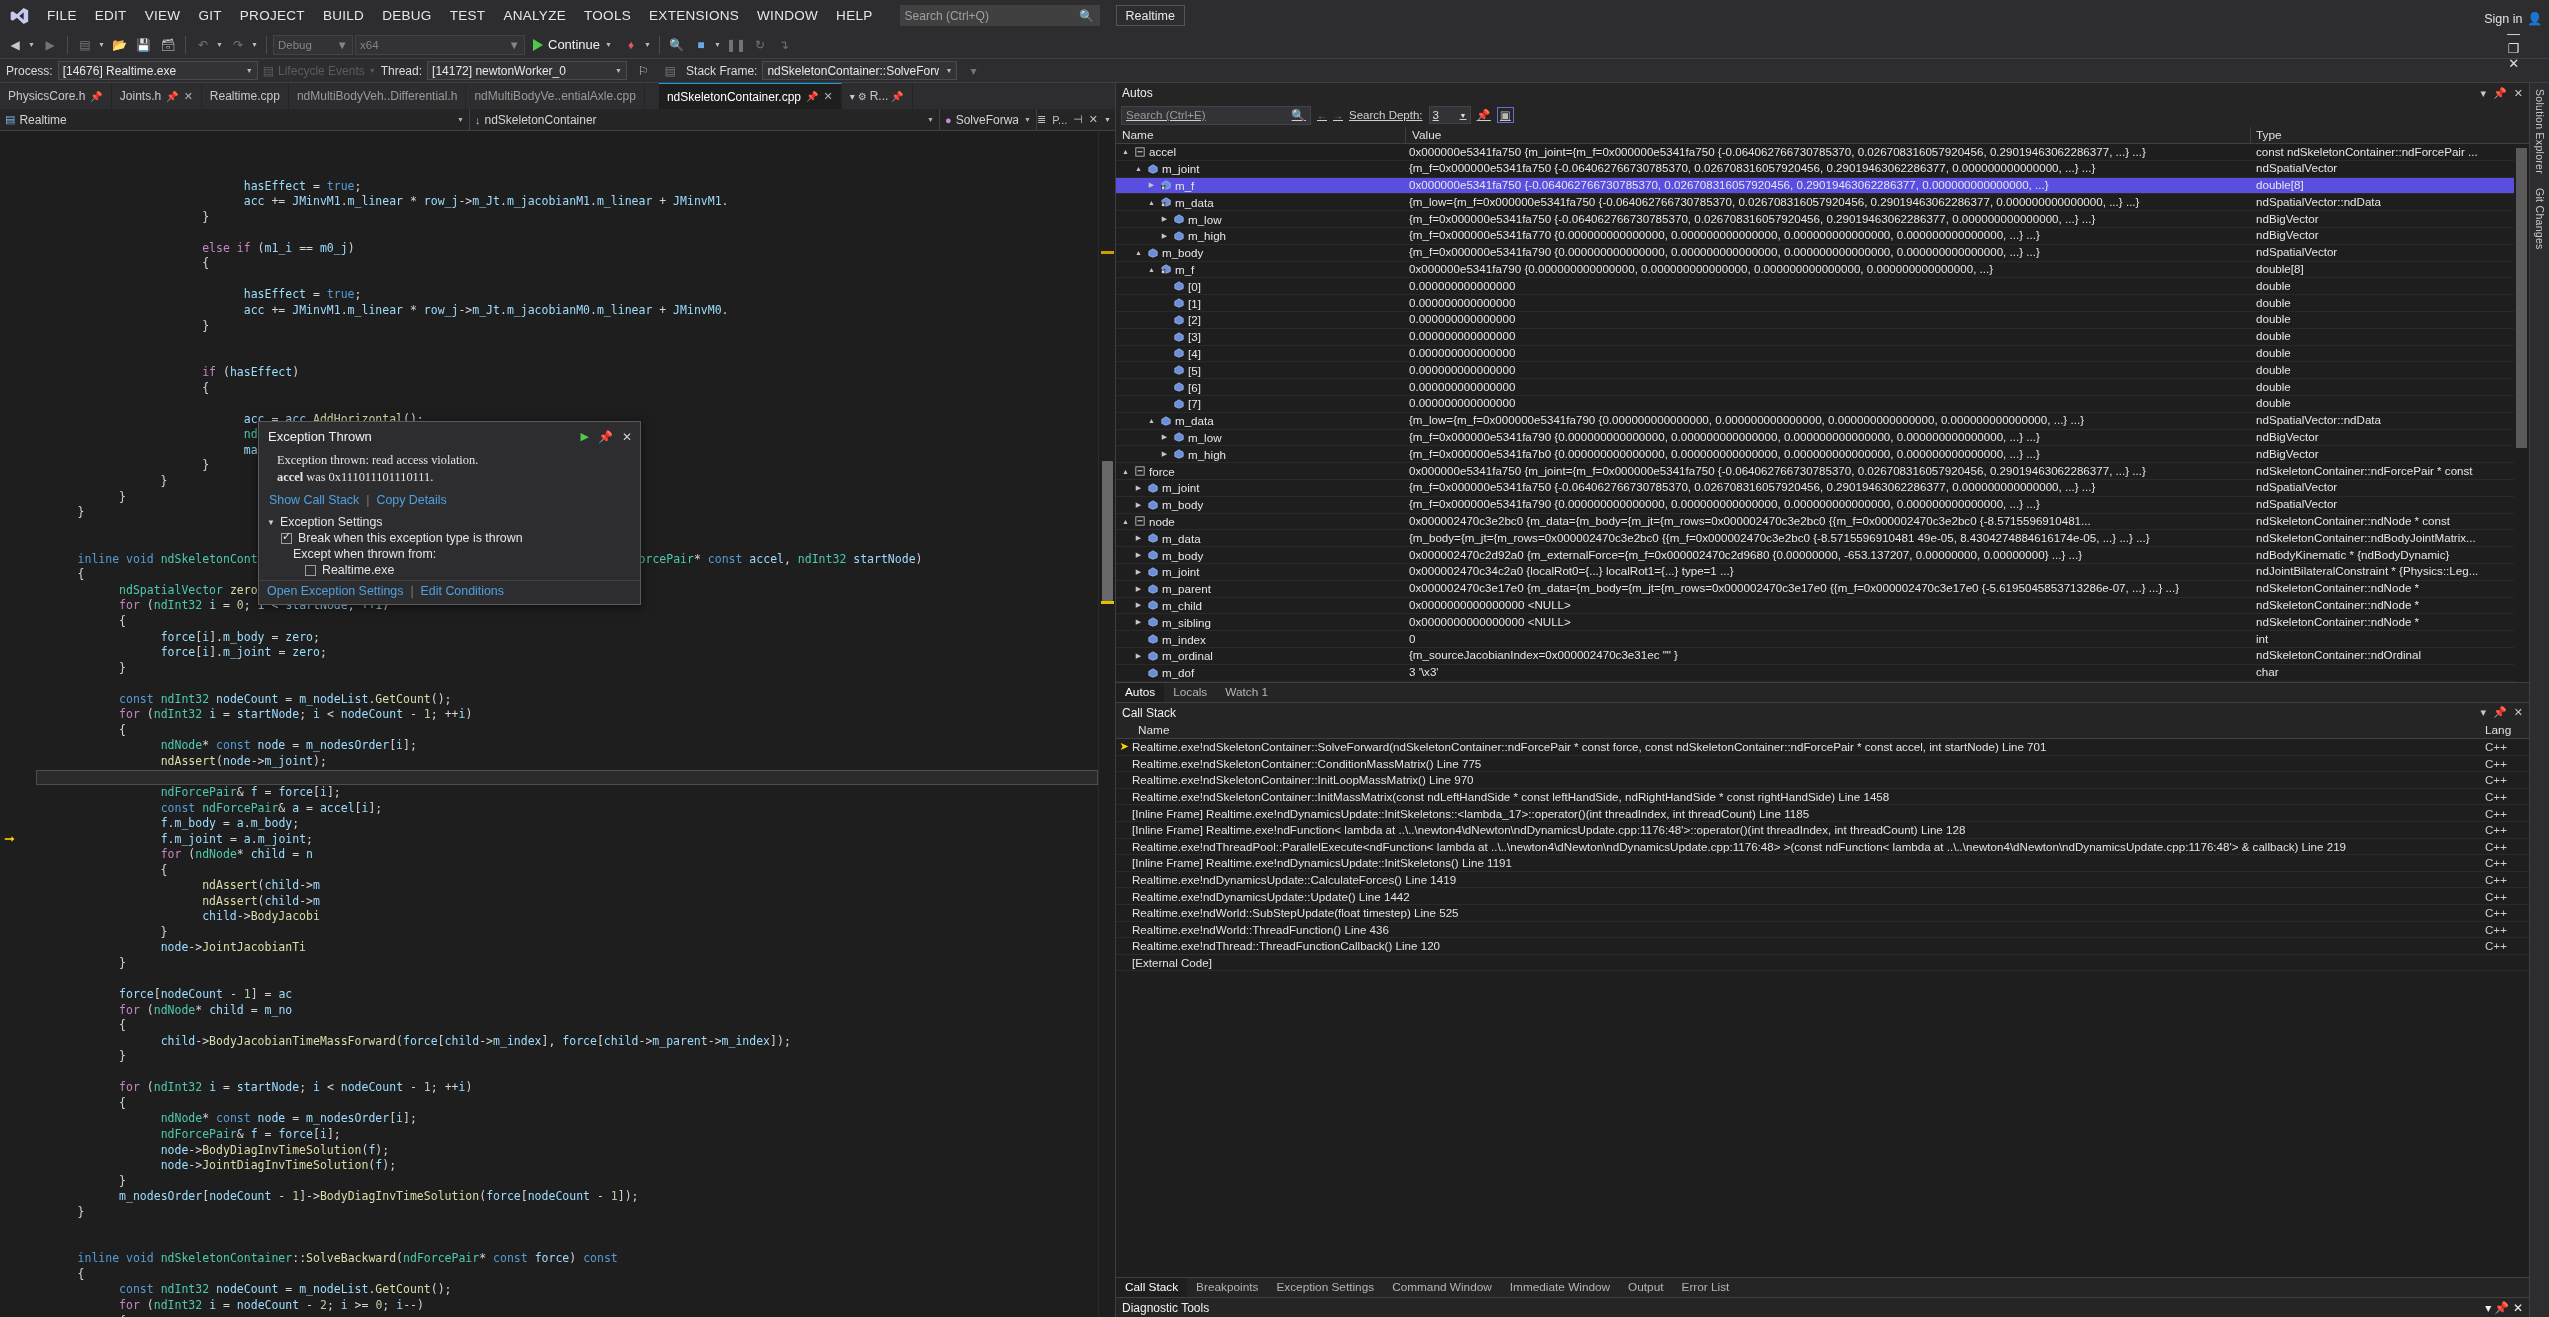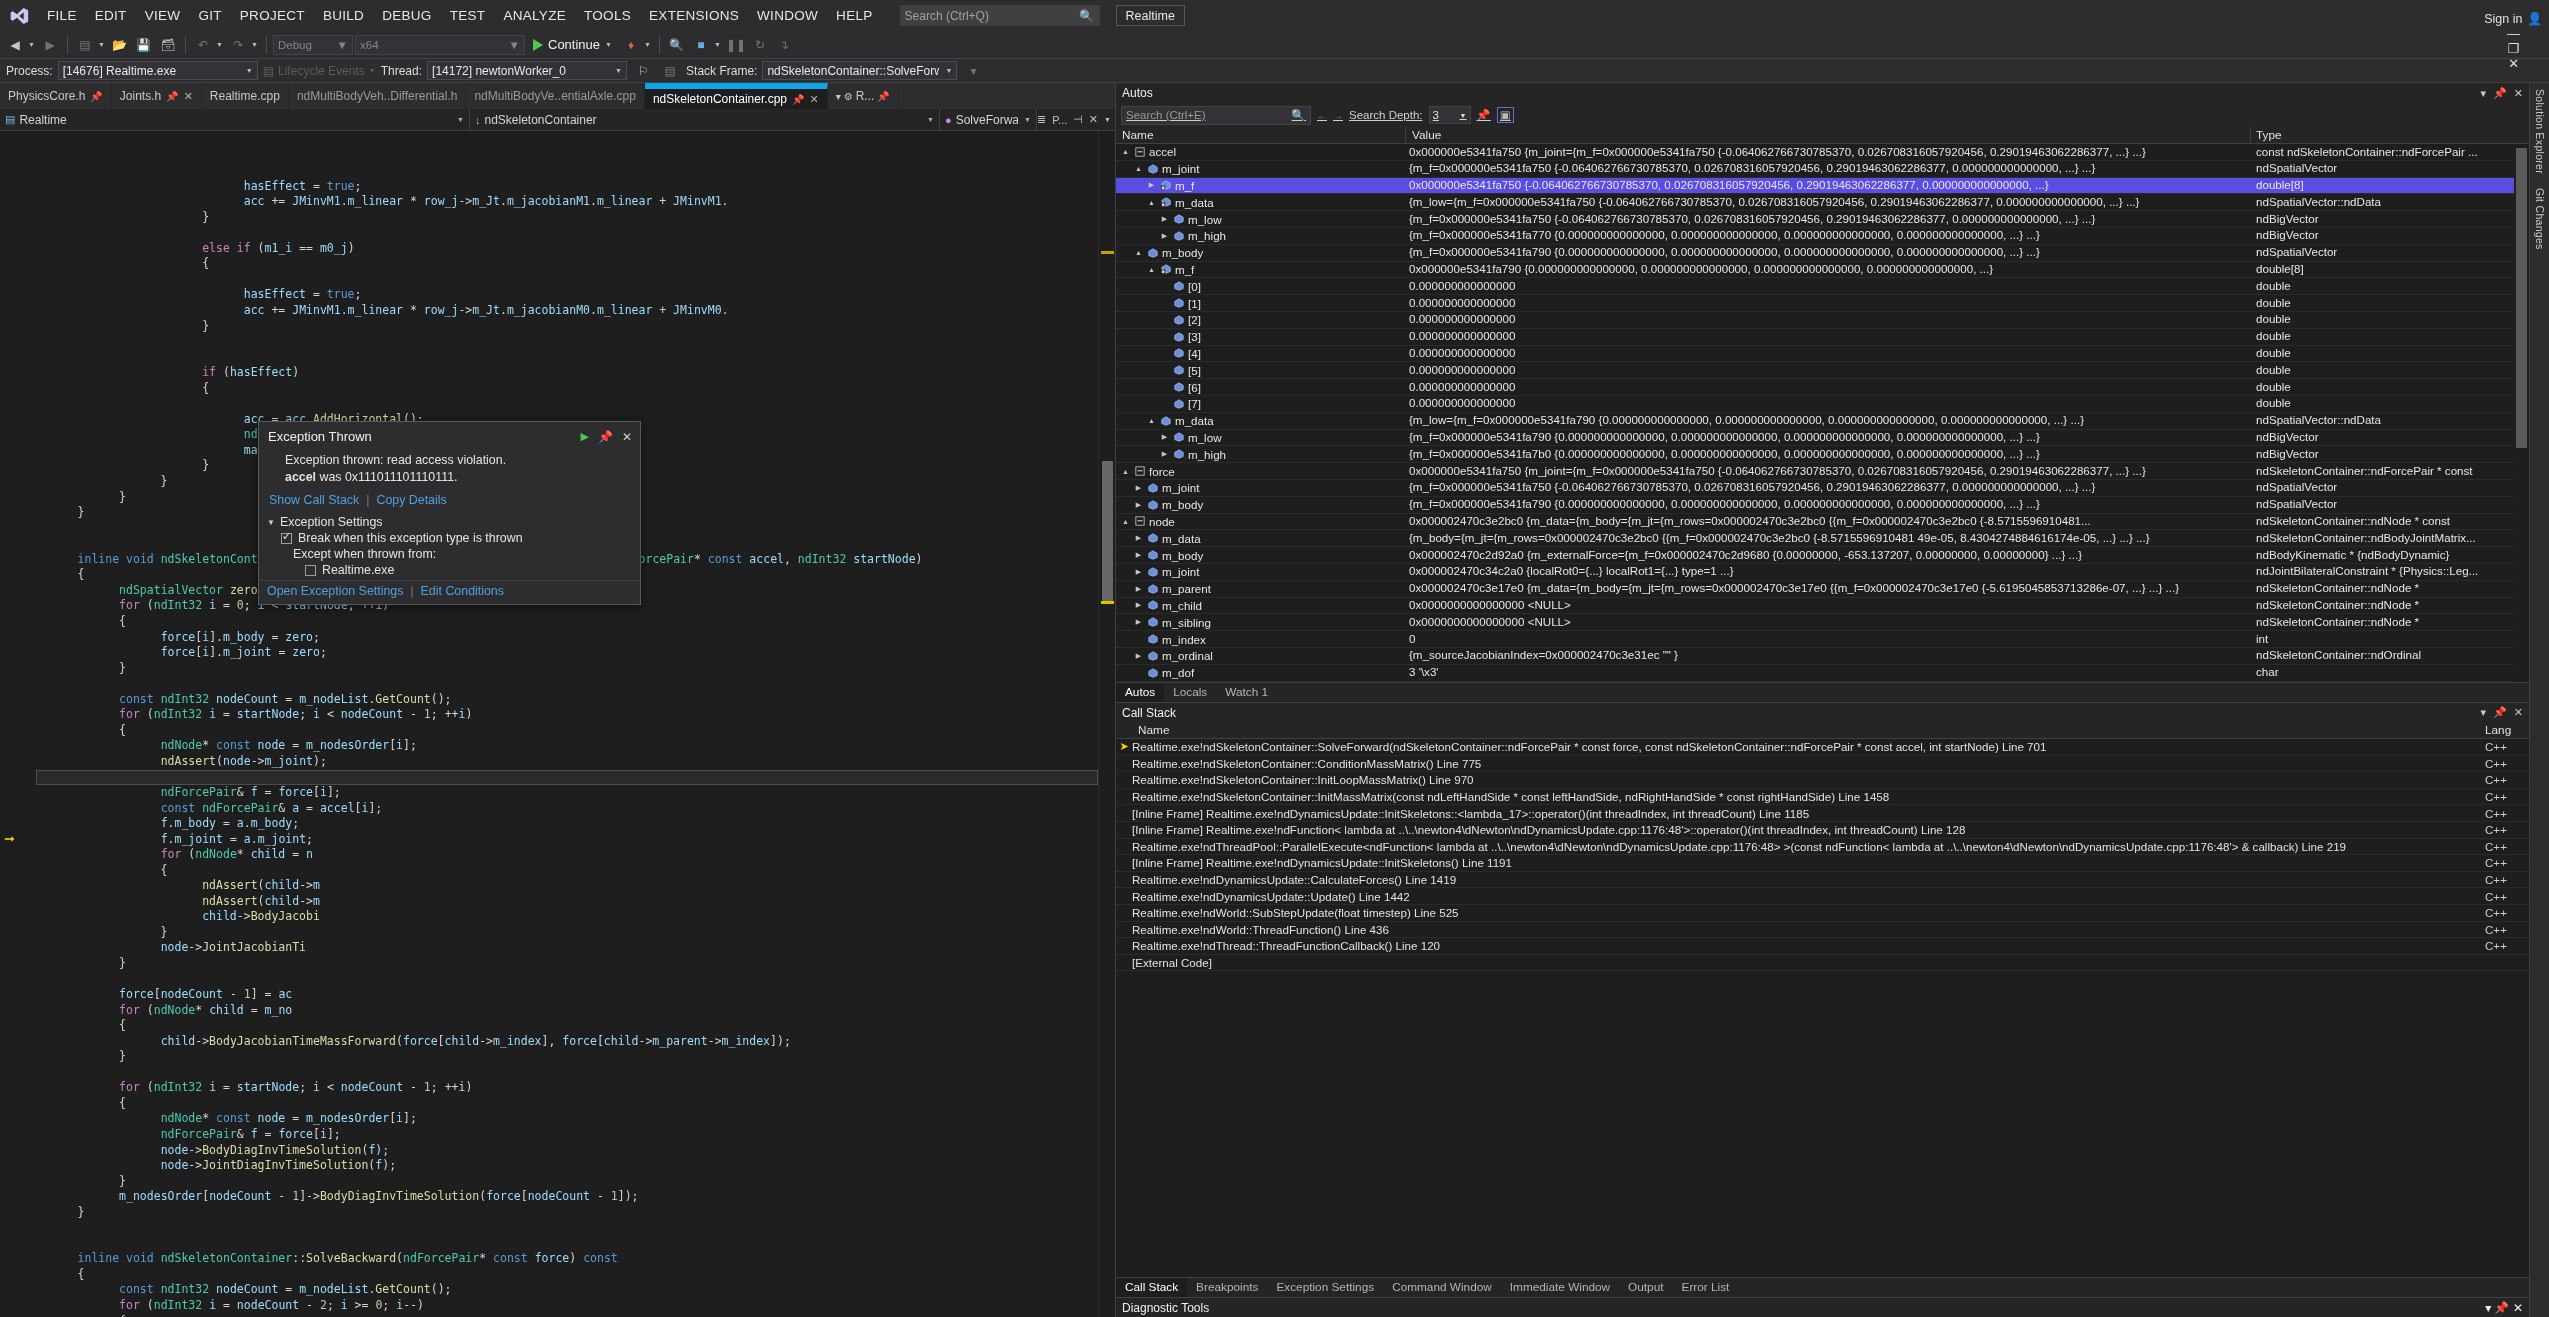--- a/index.html
+++ b/index.html
@@ -79,21 +79,21 @@
   
   .doctabs {
     height:26px; background:#2d2d30; display:flex; align-items:stretch; flex:0 0 26px; overflow:hidden;
   }
   .doctab {
     display:flex; align-items:center; gap:5px; padding:0 8px; font-size:12px; color:#c8c8c8;
     background:#2d2d30; border-right:1px solid #252526; white-space:nowrap; max-width:230px;
   }
   .doctab .pin { font-size:10px; color:#9a9a9a; transform:rotate(0deg); }
   .doctab .x { font-size:11px; color:#b0b0b0; }
-  .doctab.active { background:#1e1e1e; color:#fff; border-top:6px solid #0ea5e9;}
+  .doctab.active { background:#1e1e1e; color:#fff; border-top:1px solid #0ea5e9;margin-left:14px;}
   .doctabs-spacer { flex:1; background:#2d2d30; }
 
   
   .navbar {
     height:22px; background:#252526; display:flex; align-items:center; flex:0 0 22px;
     border-bottom:1px solid #3f3f46; font-size:12px;
   }
   .nav-combo {
     height:21px; display:flex; align-items:center; justify-content:space-between; gap:6px;
     padding:0 5px; color:#d4d4d4; border-right:1px solid #3f3f46; background:#252526;
@@ -135,21 +135,21 @@
 
   
   .exc-popup {
     position:absolute; background:#2d2d30; border:1px solid #5a5a5d; width:383px;
     box-shadow:0 2px 10px rgba(0,0,0,.6); font-size:12.4px; color:#e4e4e4; z-index:50;
   }
   .exc-head { display:flex; align-items:center; padding:7px 8px 4px 9px; }
   .exc-title { font-size:13px; color:#f0f0f0; flex:1; }
   .exc-head .ic { margin-left:9px; font-size:12px; color:#cfcfcf; }
   .exc-head .ply { color:#4ec94e; font-size:11px; }
-  .exc-body { padding:4px 10px 3px 26px; line-height:16.5px; }
+  .exc-body { padding:4px 10px 3px 18px; line-height:16.5px;font-family:Liberation Serif, serif; }
   .exc-body b { font-weight:bold; }
   .exc-links { padding:5px 10px 6px 10px; color:#4ea1df; display:flex; gap:7px; align-items:center; }
   .exc-links span.sep { color:#777; }
   .exc-sett { padding:2px 10px 1px 8px; display:flex; align-items:center; gap:5px; }
   .tri { font-size:8px; color:#d0d0d0; }
   .exc-row { padding:1px 10px 1px 22px; display:flex; align-items:center; gap:6px; }
   .exc-row2 { padding:1px 21px 1px 34px; }
   .exc-row3 { padding:1px 10px 3px 46px; display:flex; align-items:center; gap:6px;}
   .cbx { width:11px; height:11px; border:1px solid #9d9d9d; background:#2d2d30; display:inline-block;
          position:relative; flex:0 0 11px;}

